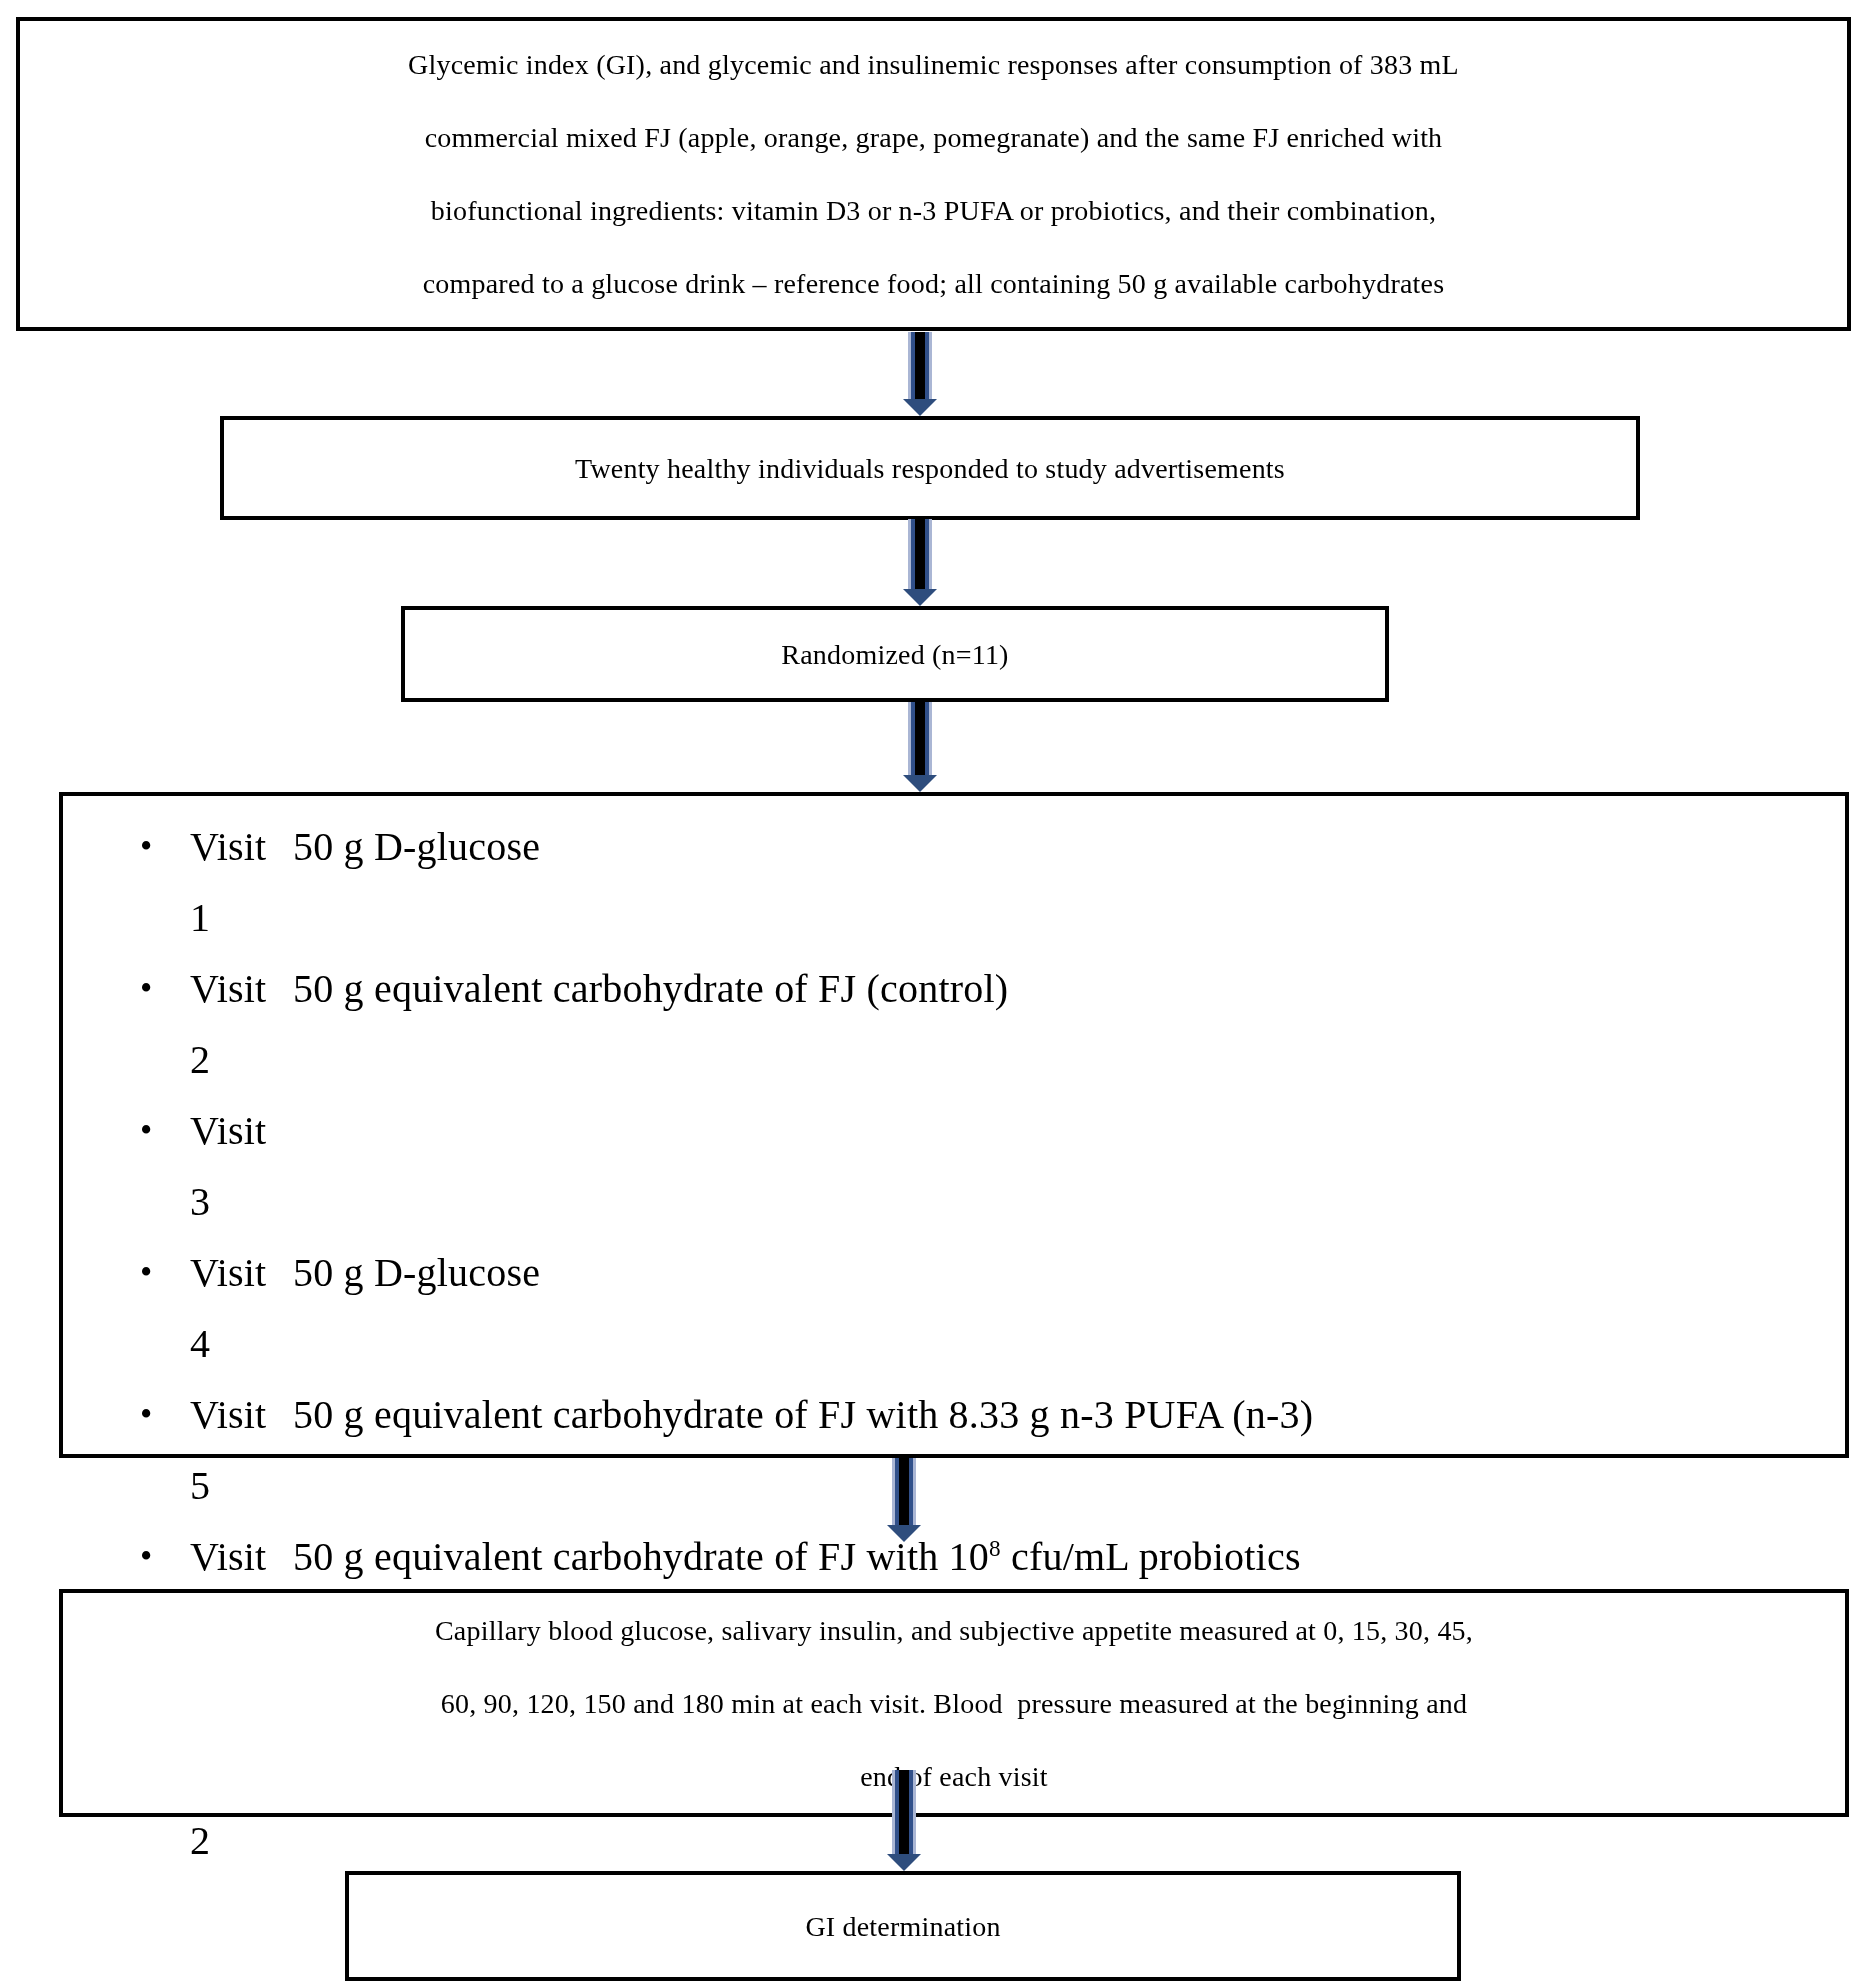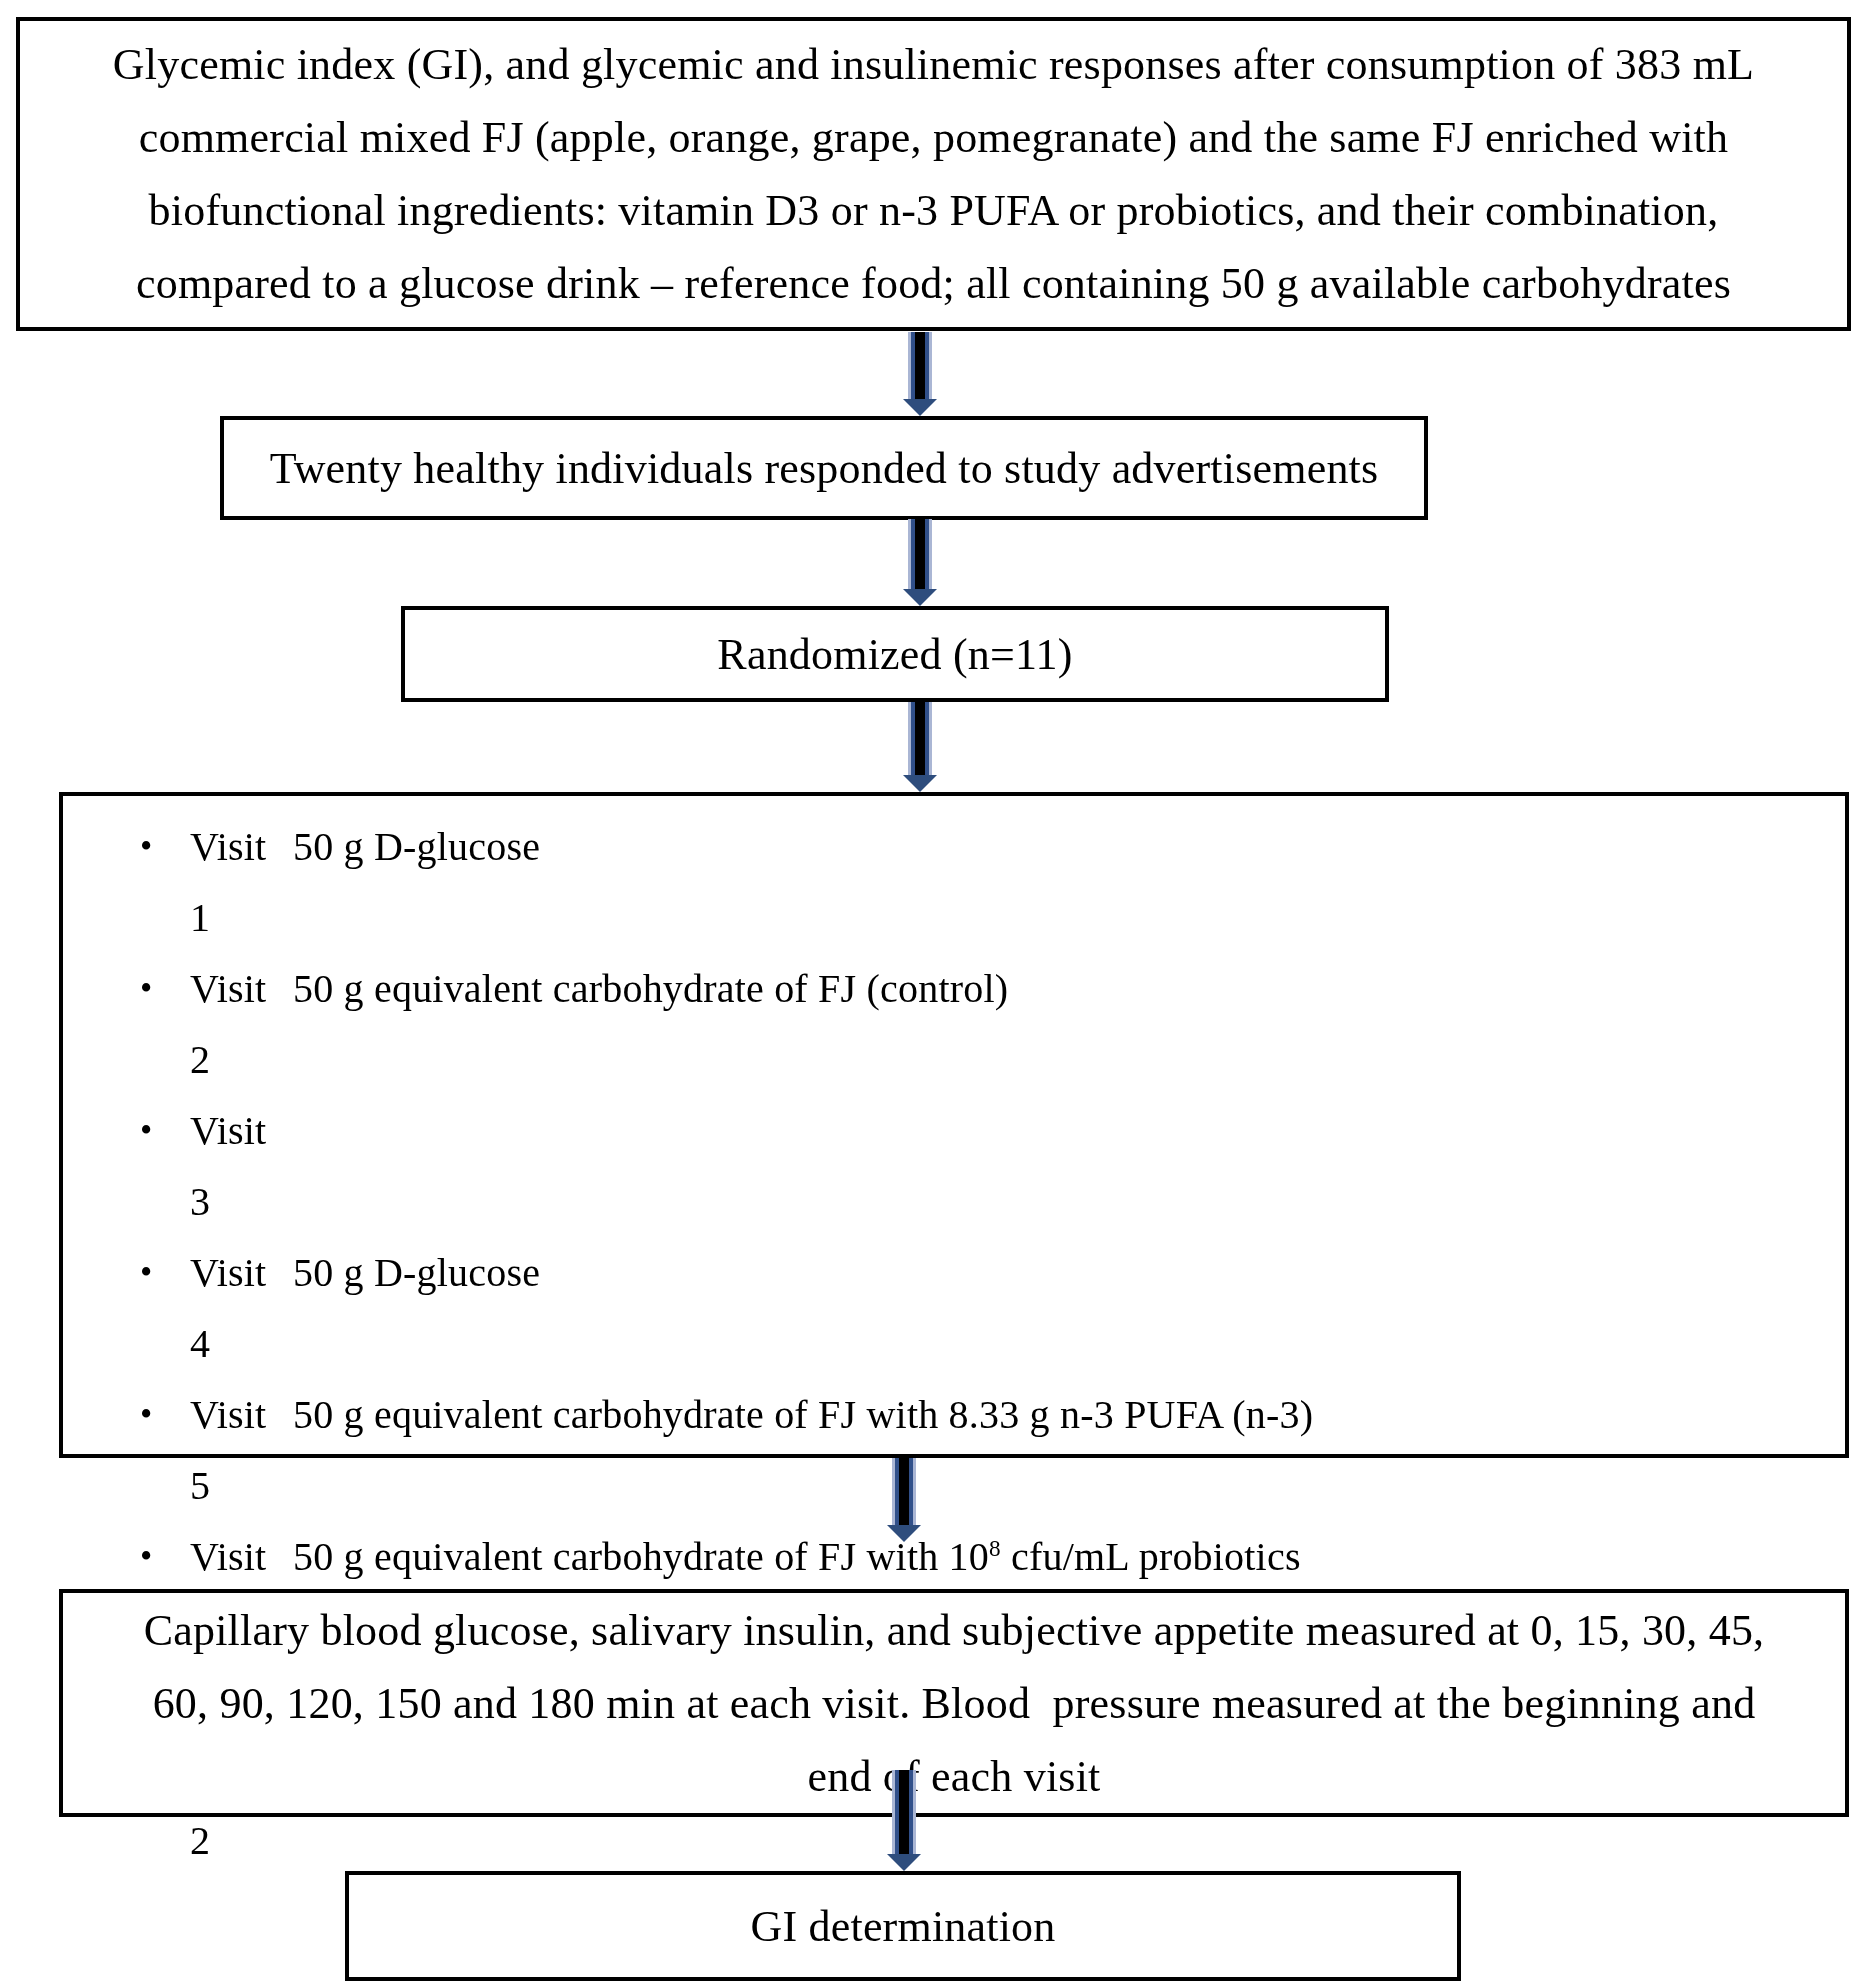--- a/index.html
+++ b/index.html
@@ -13,29 +13,29 @@
   .box{
     position:absolute;
     box-sizing:border-box;
     border:4.7px solid var(--box_border,#000);
     background:#fff;
     display:flex;
     align-items:center;
     justify-content:center;
   }
   .box-text{
-    font-size:44px;
+    font-size:28px;
     line-height:73px;
     text-align:center;
     white-space:pre-wrap;
     letter-spacing:0.2px;
     width:100%;
   }
   #title-box{left:16px;top:17.4px;width:1835px;height:314px;}
-  #recruited-box{left:220px;top:416px;width:1208px;height:104px;}
+  #recruited-box{left:220px;top:416px;width:1420px;height:104px;}
   #randomized-box{left:401px;top:606px;width:988px;height:96px;}
   #visits-box{
     left:59px;top:792px;width:1790px;height:666px;
     align-items:flex-start;justify-content:flex-start;
   }
   #measurements-box{left:59px;top:1589px;width:1790px;height:228px;justify-content:center;}
   #gi-box{left:345px;top:1871px;width:1116px;height:110px;}
 
   
   .visits-list{

